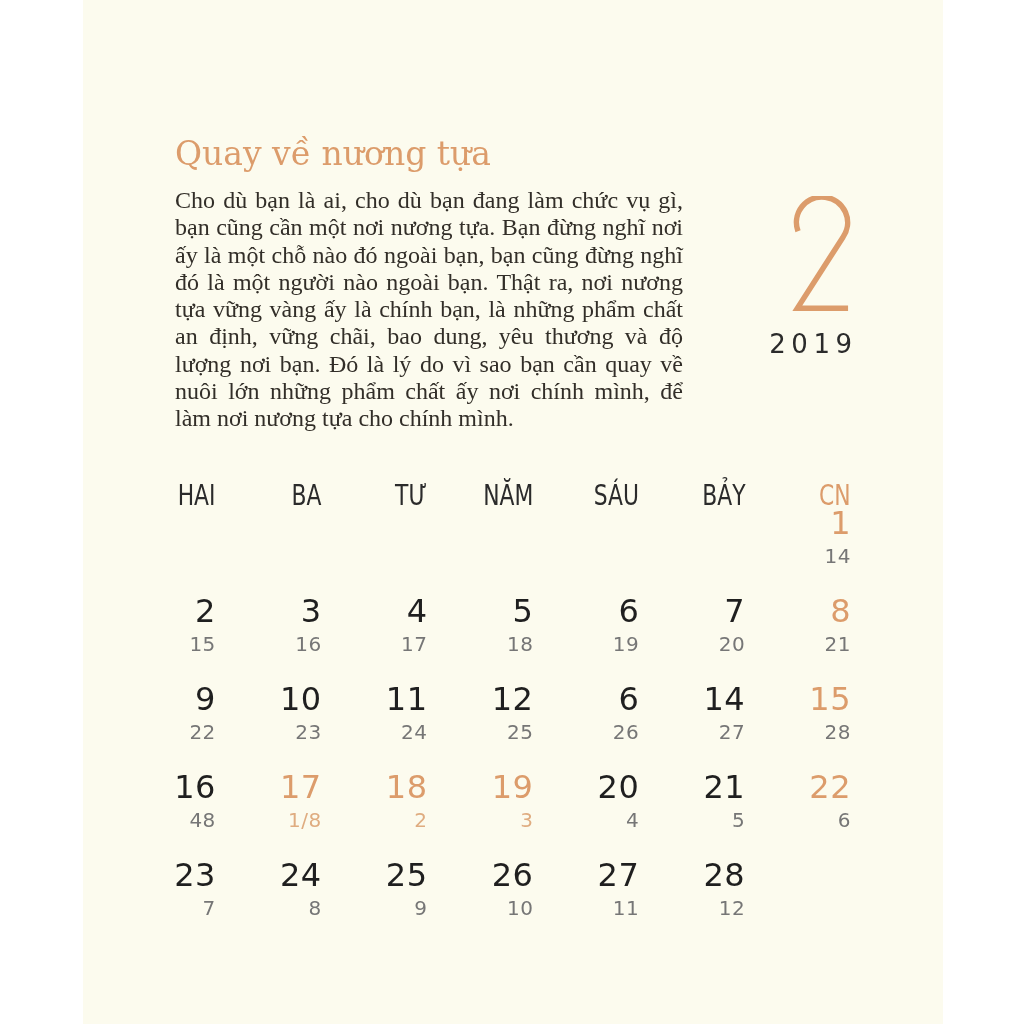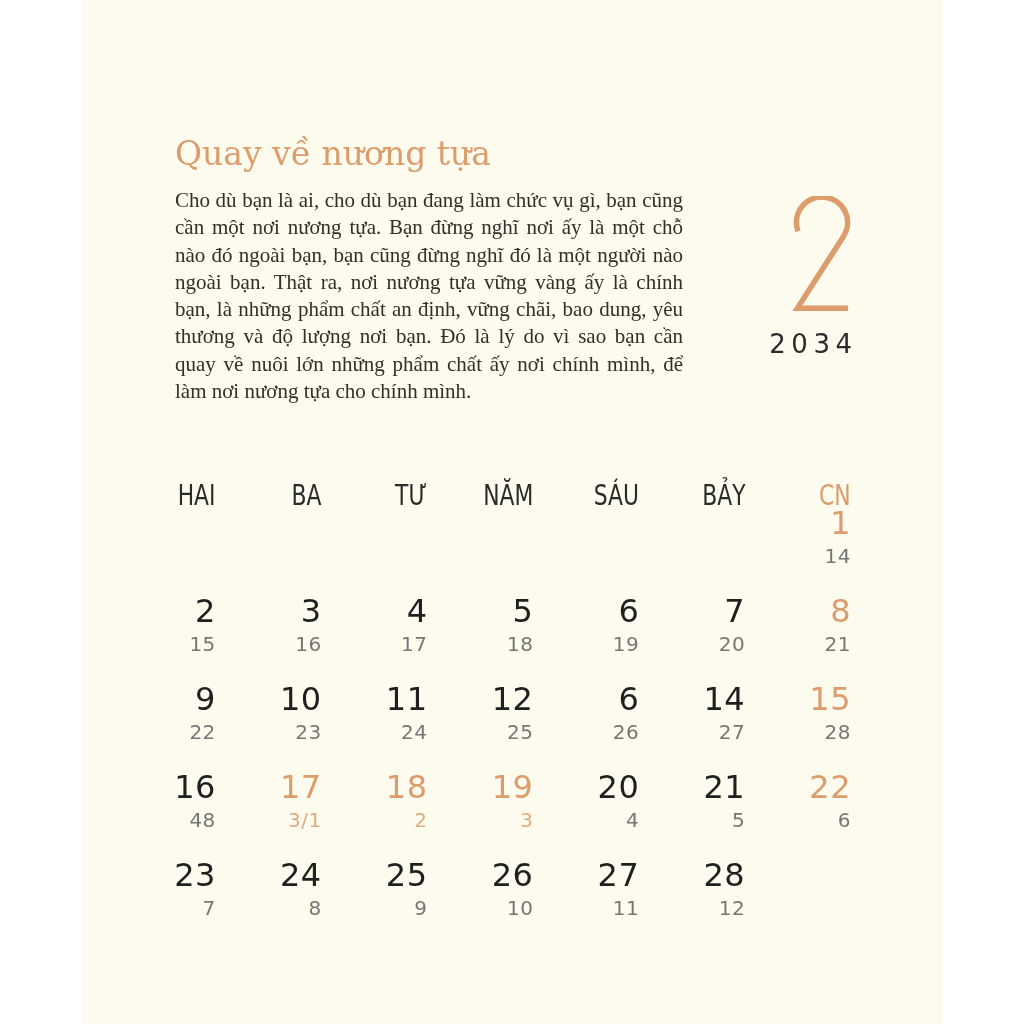--- a/index.html
+++ b/index.html
@@ -14,21 +14,21 @@
   *{margin:0;padding:0;box-sizing:border-box;}
   html,body{width:1024px;height:1024px;background:#FFFFFF;overflow:hidden;
     font-family:"DejaVu Sans",sans-serif;}
   .canvas{position:relative;width:876px;height:1024px;background:#FFFFFF;}
   .page{position:absolute;left:83px;top:0;width:860px;height:1024px;
     background:var(--page-cream);}
   .title{position:absolute;left:92px;top:134px;width:520px;
     font-family:"DejaVu Serif",serif;font-size:33px;line-height:40px;
     color:var(--accent-orange);font-weight:normal;}
   .para{position:absolute;left:92px;top:187px;width:508px;
-    font-family:"Liberation Serif",serif;font-size:21px;line-height:27.3px;
+    font-family:"Liberation Serif",serif;font-size:24px;line-height:27.3px;
     color:var(--body-text);text-align:justify;}
   .month-svg{position:absolute;left:708px;top:196px;width:62px;height:120px;}
   .year{position:absolute;top:329px;right:91px;
     font-size:26px;letter-spacing:5.5px;margin-right:-5.5px;
     color:var(--year-black);}
   .grid{position:absolute;left:27px;top:0;width:741px;height:1024px;}
   .row{position:absolute;left:0;width:741px;display:grid;
     grid-template-columns:repeat(7,1fr);}
   .hrow{top:436px;margin-top:44px;}
   .hcell{text-align:right;font-size:28px;line-height:32px;color:var(--year-black);}
@@ -50,21 +50,21 @@
   <div class="page">
 
     <h1 class="title">Quay về nương tựa</h1>
 
     <p class="para">Cho dù bạn là ai, cho dù bạn đang làm chức vụ gì, bạn cũng cần một nơi nương tựa. Bạn đừng nghĩ nơi ấy là một chỗ nào đó ngoài bạn, bạn cũng đừng nghĩ đó là một người nào ngoài bạn. Thật ra, nơi nương tựa vững vàng ấy là chính bạn, là những phẩm chất an định, vững chãi, bao dung, yêu thương và độ lượng nơi bạn. Đó là lý do vì sao bạn cần quay về nuôi lớn những phẩm chất ấy nơi chính mình, để làm nơi nương tựa cho chính mình.</p>
 
     <svg class="month-svg" viewBox="0 0 62 122" aria-label="2">
       <path d="M 6.6 35.9 A 26 26 0 1 1 52.3 41.9 L 6 114 L 57.5 114" fill="none" stroke="#DC9C6B" stroke-width="5.6" stroke-linecap="butt" stroke-linejoin="miter"></path>
     </svg>
 
-    <div class="year">2034</div>
+    <div class="year">2019</div>
 
     <div class="grid">
 
       <div class="row hrow">
         <div class="hcell"><span class="hl">HAI</span></div>
         <div class="hcell"><span class="hl">BA</span></div>
         <div class="hcell"><span class="hl">TƯ</span></div>
         <div class="hcell"><span class="hl">NĂM</span></div>
         <div class="hcell"><span class="hl">SÁU</span></div>
         <div class="hcell"><span class="hl">BẢY</span></div>
@@ -146,21 +146,21 @@
         </div>
       </div>
 
       <div class="row w3">
         <div class="cell">
           <div class="date">16</div>
           <div class="lunar">48</div>
         </div>
         <div class="cell tet">
           <div class="date">17</div>
-          <div class="lunar">3/1</div>
+          <div class="lunar">1/8</div>
         </div>
         <div class="cell tet">
           <div class="date">18</div>
           <div class="lunar">2</div>
         </div>
         <div class="cell tet">
           <div class="date">19</div>
           <div class="lunar">3</div>
         </div>
         <div class="cell">

